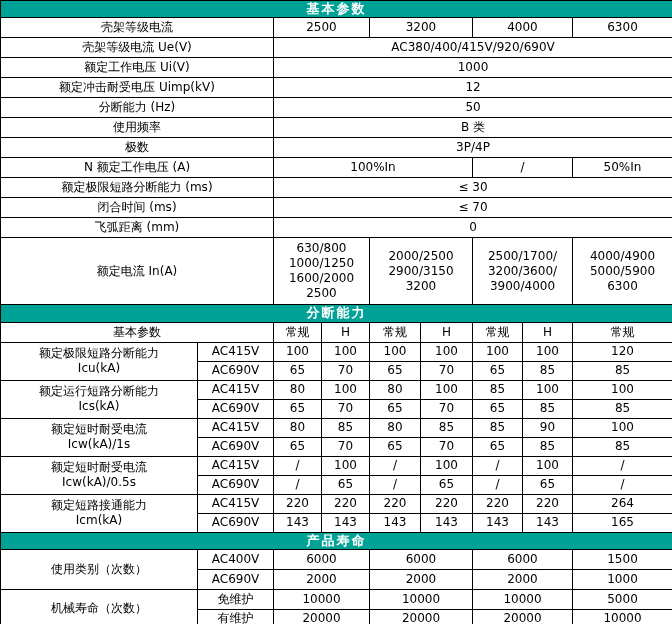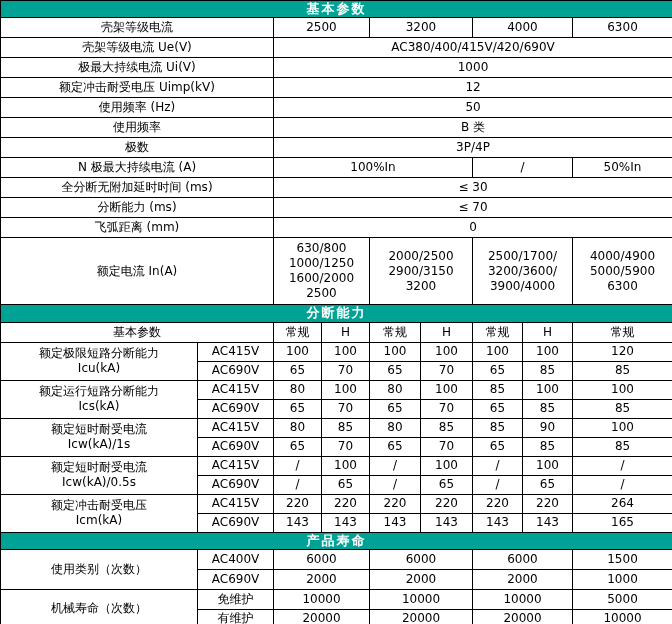--- a/index.html
+++ b/index.html
@@ -64,62 +64,62 @@
   <tr class="h20">
     <td class="lbl" colspan="2">壳架等级电流</td>
     <td colspan="2">2500</td>
     <td colspan="2">3200</td>
     <td colspan="2">4000</td>
     <td>6300</td>
   </tr>
 
   <tr class="h20">
     <td class="lbl" colspan="2">壳架等级电流 Ue(V)</td>
-    <td colspan="7">AC380/400/415V/420/690V</td>
-  </tr>
-
-  <tr class="h20">
-    <td class="lbl" colspan="2">极最大持续电流 Ui(V)</td>
+    <td colspan="7">AC380/400/415V/920/690V</td>
+  </tr>
+
+  <tr class="h20">
+    <td class="lbl" colspan="2">额定工作电压 Ui(V)</td>
     <td colspan="7">1000</td>
   </tr>
 
   <tr class="h20">
     <td class="lbl" colspan="2">额定冲击耐受电压 Uimp(kV)</td>
     <td colspan="7">12</td>
   </tr>
 
   <tr class="h20">
-    <td class="lbl" colspan="2">使用频率 (Hz)</td>
+    <td class="lbl" colspan="2">分断能力 (Hz)</td>
     <td colspan="7">50</td>
   </tr>
 
   <tr class="h20">
     <td class="lbl" colspan="2">使用频率</td>
     <td colspan="7">B 类</td>
   </tr>
 
   <tr class="h20">
     <td class="lbl" colspan="2">极数</td>
     <td colspan="7">3P/4P</td>
   </tr>
 
   <tr class="h20">
-    <td class="lbl" colspan="2">N 极最大持续电流 (A)</td>
+    <td class="lbl" colspan="2">N 额定工作电压 (A)</td>
     <td colspan="4">100%In</td>
     <td colspan="2">/</td>
     <td>50%In</td>
   </tr>
 
   <tr class="h20">
-    <td class="lbl" colspan="2">全分断无附加延时时间 (ms)</td>
+    <td class="lbl" colspan="2">额定极限短路分断能力 (ms)</td>
     <td colspan="7">≤ 30</td>
   </tr>
 
   <tr class="h20">
-    <td class="lbl" colspan="2">分断能力 (ms)</td>
+    <td class="lbl" colspan="2">闭合时间 (ms)</td>
     <td colspan="7">≤ 70</td>
   </tr>
 
   <tr class="h20">
     <td class="lbl" colspan="2">飞弧距离 (mm)</td>
     <td colspan="7">0</td>
   </tr>
 
   <tr class="h67">
     <td class="lbl" colspan="2">额定电流 In(A)</td>
@@ -239,21 +239,21 @@
     <td>/</td>
     <td>65</td>
     <td>/</td>
     <td>65</td>
     <td>/</td>
     <td>65</td>
     <td>/</td>
   </tr>
 
   <tr class="h19">
-    <td class="lbl" rowspan="2">额定冲击耐受电压
+    <td class="lbl" rowspan="2">额定短路接通能力
 Icm(kA)</td>
     <td>AC415V</td>
     <td>220</td>
     <td>220</td>
     <td>220</td>
     <td>220</td>
     <td>220</td>
     <td>220</td>
     <td>264</td>
   </tr>

